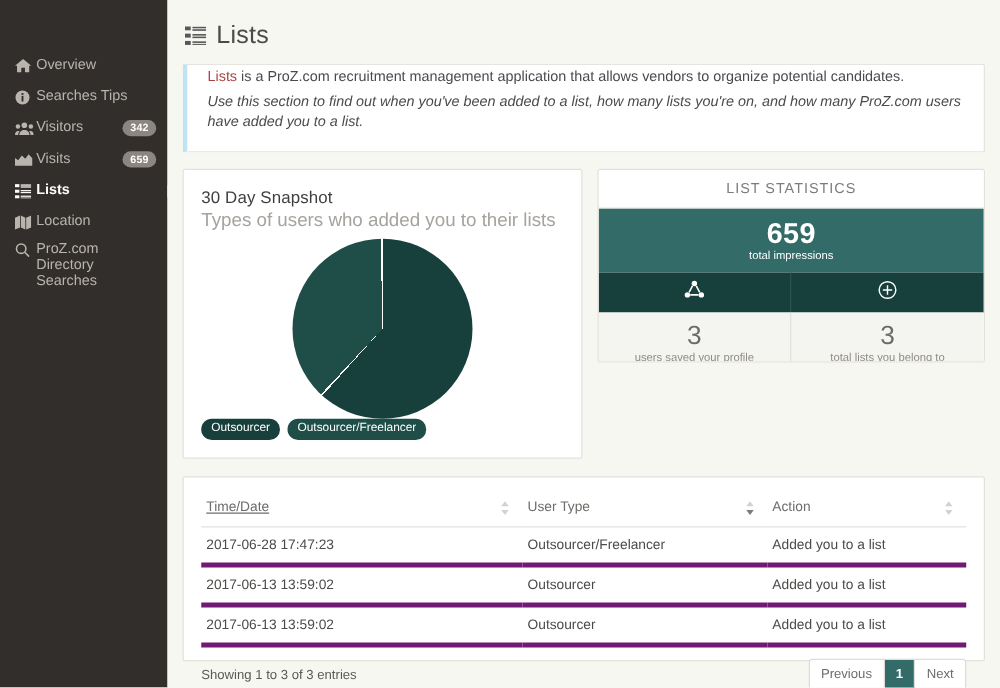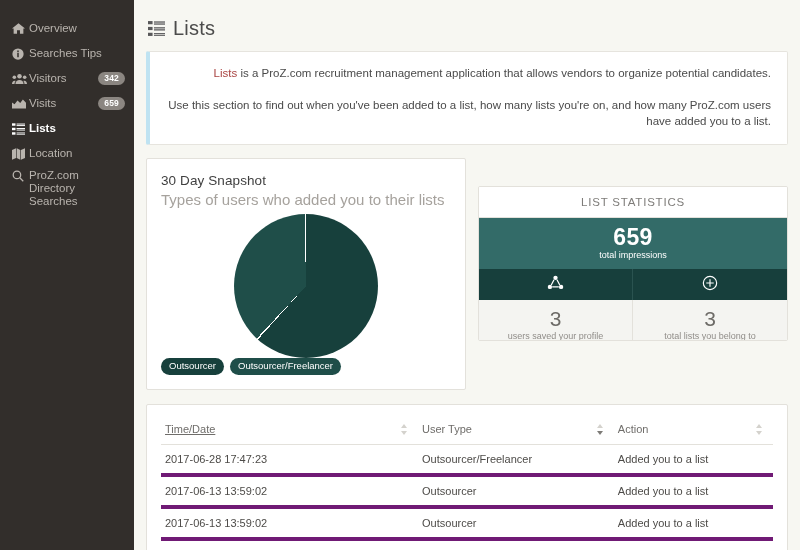--- a/index.html
+++ b/index.html
@@ -9,21 +9,21 @@
     background: #f7f7f2;
     overflow: hidden;
   }
   #app { display: flex; width: 800px; height: 550px; }
 
   
   #sidebar {
     width: 134px; height: 550px;
     background: #322e2b;
     flex: 0 0 134px;
-    padding-top: 16px;
+    padding-top: 40px;
     position: relative;
   }
   .nav-item {
     display: flex; align-items: center;
     height: 25px;
     padding: 0 9px 0 12px;
     color: #b9b4ae;
     font-size: 11.5px;
     position: relative;
     cursor: pointer;
@@ -67,27 +67,26 @@
   }
   .page-title .title-ico { color: #58585a; display:inline-flex; }
 
   
   .alert {
     margin: 11px 12px 0 12px;
     background: #ffffff;
     border: 1px solid #e6e4de;
     border-left: 4px solid #bfe3f2;
     border-radius: 2px;
-    padding: 13px 16px 15px 16px;
+    padding: 2px 16px 15px 16px;
     font-size: 11.5px;
     color: #4a4a4a;
     line-height: 16px;
-    text-align: right;
-  }
-  .alert p + p { margin-top: 16px; }
+  }
+  .alert p + p { margin-top: 4px; font-style: italic; }
   .alert a { color: #a94442; text-decoration: none; }
 
   
   .panel-row { display: flex; margin: 13px 12px 0 12px; gap: 12px; }
 
   .panel {
     background: #fff;
     border: 1px solid #e3e1db;
     border-radius: 2px;
   }
@@ -112,21 +111,21 @@
   .legend { position: absolute; left: 14px; bottom: 14px; display: flex; gap: 6px; }
   .legend-chip {
     font-size: 9.5px; color: #ffffff;
     border-radius: 9px;
     padding: 3px 8px 4px 8px;
     line-height: 10px;
     white-space: nowrap;
   }
 
   
-  #stats { flex: 1 1 auto; height: 155px; overflow: hidden; display: flex; flex-direction: column; margin-top: 28px; }
+  #stats { flex: 1 1 auto; height: 155px; overflow: hidden; display: flex; flex-direction: column; }
   .stats-head {
     text-align: center; font-size: 11.5px; color: #7e7c79;
     letter-spacing: .8px; padding: 9px 0 9px 0;
     background: #fff;
     border-bottom: 1px solid #e3e1db;
   }
   .stats-hero {
     background: #336b68; color: #fff;
     text-align: center;
     padding: 7px 0 9px 0;

